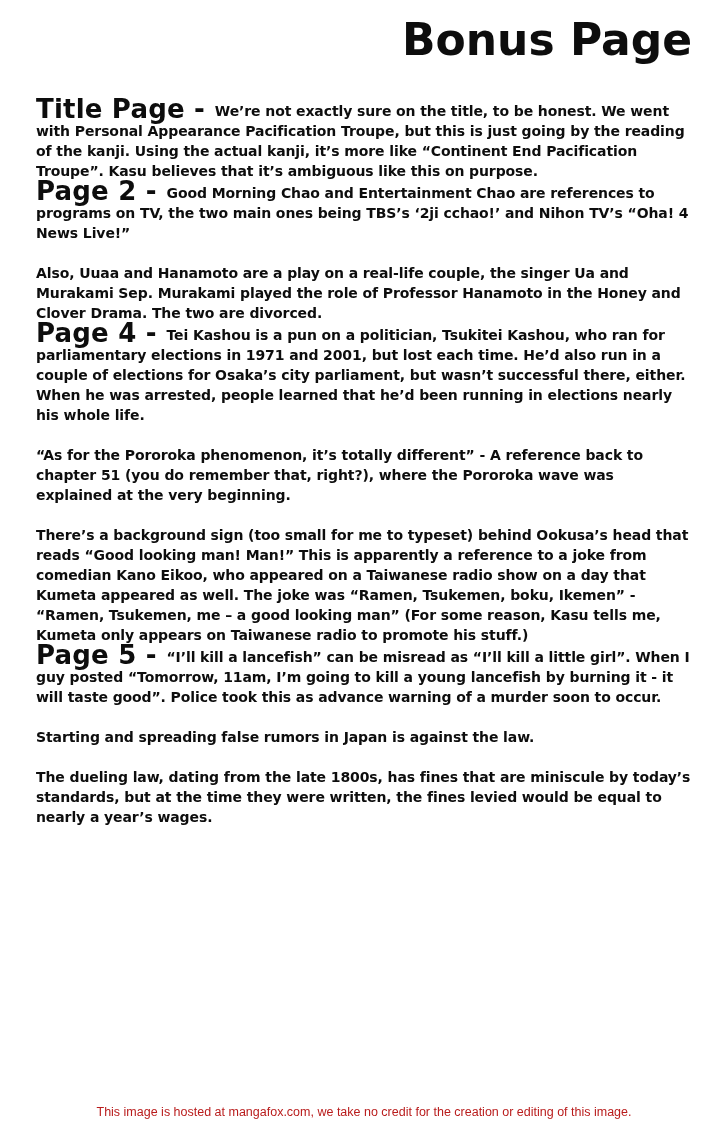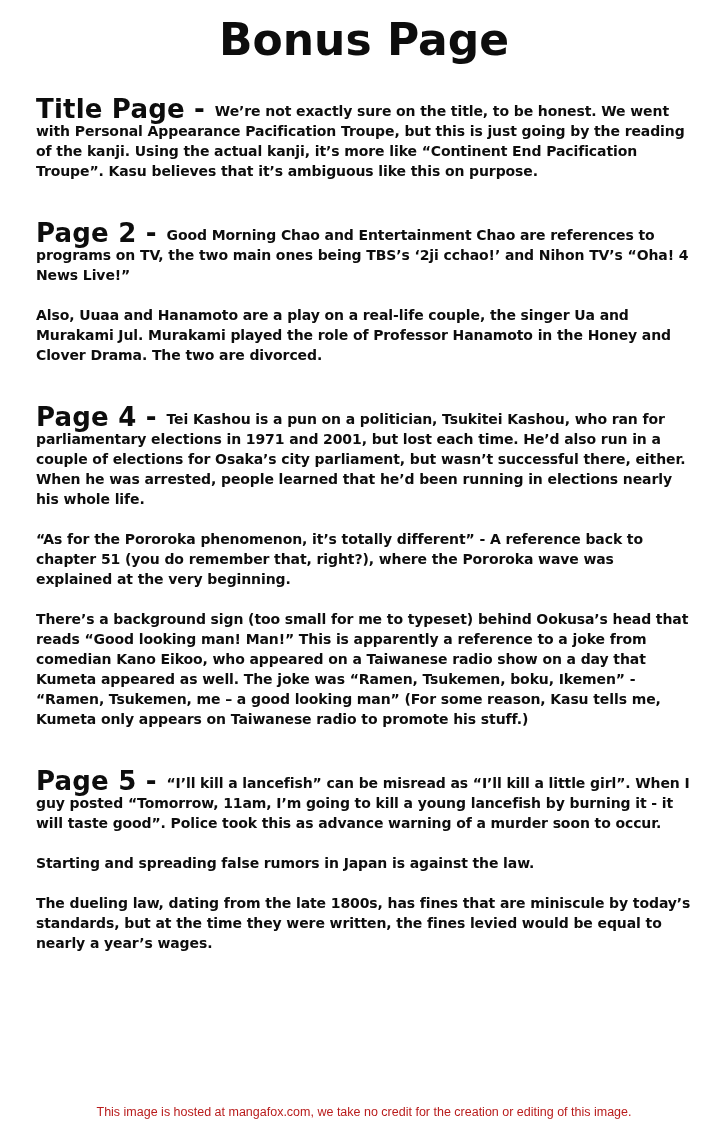--- a/index.html
+++ b/index.html
@@ -12,28 +12,27 @@
     height: 1128px;
     position: relative;
     overflow: hidden;
     color: #0d0d0d;
     font-family: "DejaVu Sans", "Liberation Sans", sans-serif;
   }
   .page {
     padding: 8px 36px 0 36px;
   }
   .main-title {
-    text-align: center;
+    text-align: right;
     font-size: 44px;
     font-weight: bold;
     letter-spacing: 0px;
     margin: 6px 0 34px 0;
   }
   .section {
-    margin-top: 42px;
   }
   .section:first-of-type {
     margin-top: 0;
   }
   .para {
     font-size: 14px;
     font-weight: bold;
     line-height: 20px;
     letter-spacing: -0.1px;
     margin: 0 0 20px 0;
@@ -66,21 +65,21 @@
 <body>
 
 <div class="page">
   <h1 class="main-title">Bonus Page</h1>
   <div id="sections">
       <section class="section">
         <p class="para"><span class="run-in-heading">Title Page -</span> We’re not exactly sure on the title, to be honest. We went with Personal Appearance Pacification Troupe, but this is just going by the reading of the kanji. Using the actual kanji, it’s more like “Continent End Pacification Troupe”. Kasu believes that it’s ambiguous like this on purpose.</p>
       </section>
       <section class="section">
         <p class="para"><span class="run-in-heading">Page 2 -</span> Good Morning Chao and Entertainment Chao are references to programs on TV, the two main ones being TBS’s ‘2ji cchao!’ and Nihon TV’s “Oha! 4 News Live!”</p>
-        <p class="para">Also, Uuaa and Hanamoto are a play on a real-life couple, the singer Ua and Murakami Jul. Murakami played the role of Professor Hanamoto in the Honey and Clover Drama. The two are divorced.</p>
+        <p class="para">Also, Uuaa and Hanamoto are a play on a real-life couple, the singer Ua and Murakami Sep. Murakami played the role of Professor Hanamoto in the Honey and Clover Drama. The two are divorced.</p>
       </section>
       <section class="section">
         <p class="para"><span class="run-in-heading">Page 4 -</span> Tei Kashou is a pun on a politician, Tsukitei Kashou, who ran for parliamentary elections in 1971 and 2001, but lost each time. He’d also run in a couple of elections for Osaka’s city parliament, but wasn’t successful there, either. When he was arrested, people learned that he’d been running in elections nearly his whole life.</p>
         <p class="para">“As for the Pororoka phenomenon, it’s totally different” - A reference back to chapter 51 (you do remember that, right?), where the Pororoka wave was explained at the very beginning.</p>
         <p class="para">There’s a background sign (too small for me to typeset) behind Ookusa’s head that reads “Good looking man! Man!” This is apparently a reference to a joke from comedian Kano Eikoo, who appeared on a Taiwanese radio show on a day that Kumeta appeared as well. The joke was “Ramen, Tsukemen, boku, Ikemen” - “Ramen, Tsukemen, me – a good looking man” (For some reason, Kasu tells me, Kumeta only appears on Taiwanese radio to promote his stuff.)</p>
       </section>
       <section class="section">
         <p class="para"><span class="run-in-heading">Page 5 -</span> “I’ll kill a lancefish” can be misread as “I’ll kill a little girl”. When I guy posted “Tomorrow, 11am, I’m going to kill a young lancefish by burning it - it will taste good”. Police took this as advance warning of a murder soon to occur.</p>
         <p class="para">Starting and spreading false rumors in Japan is against the law.</p>
         <p class="para">The dueling law, dating from the late 1800s, has fines that are miniscule by today’s standards, but at the time they were written, the fines levied would be equal to nearly a year’s wages.</p>

